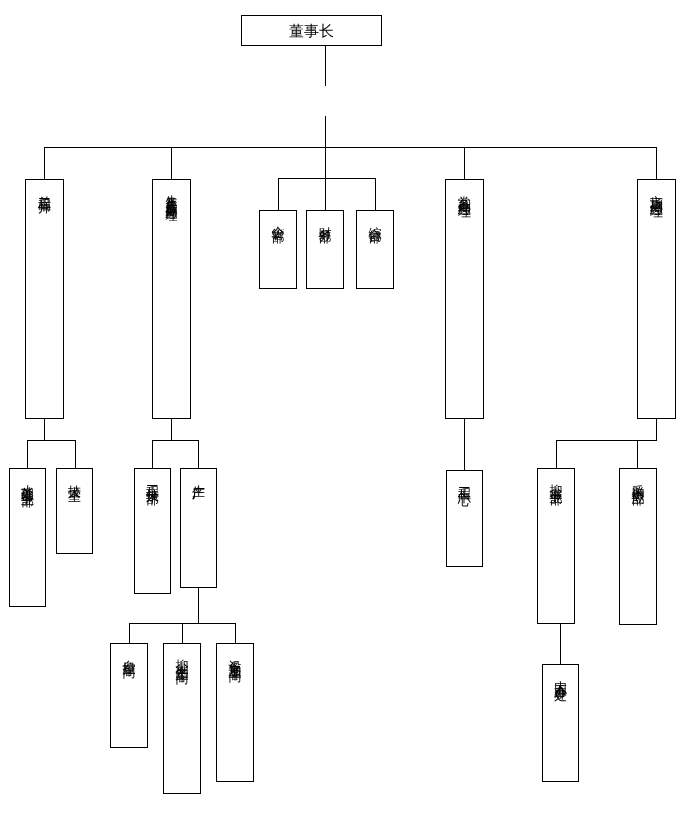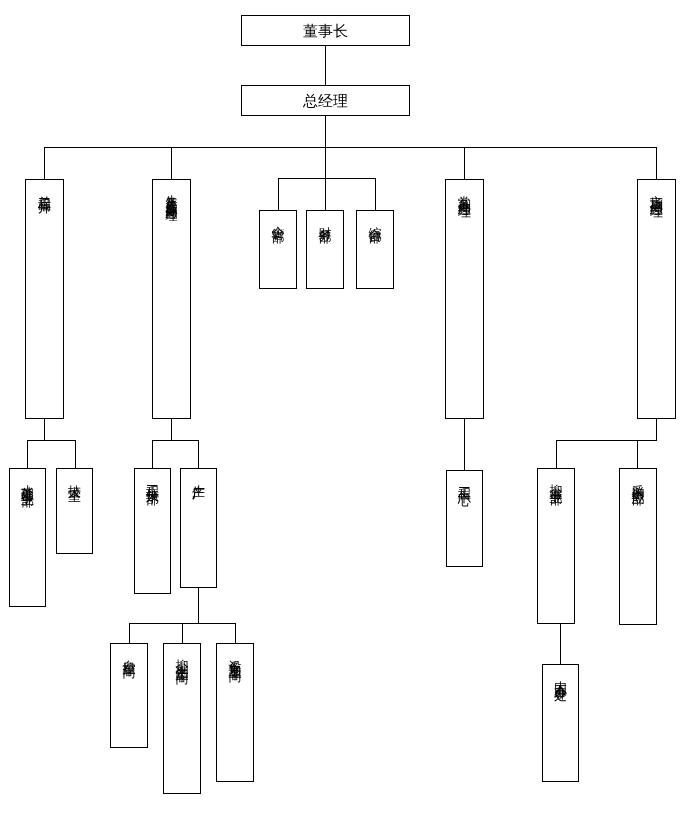--- a/index.html
+++ b/index.html
@@ -103,27 +103,24 @@
   <div class="conn v" style="left:637px; top:440px; height:28px;"></div>
 
   <div class="conn v" style="left:198px; top:587px; height:36px;"></div>
   <div class="conn h" style="left:129px; top:623px; width:107px;"></div>
   <div class="conn v" style="left:129px; top:623px; height:20px;"></div>
   <div class="conn v" style="left:182px; top:623px; height:20px;"></div>
   <div class="conn v" style="left:235px; top:623px; height:20px;"></div>
 
   <div class="conn v" style="left:560px; top:623px; height:41px;"></div>
 
-  <div class="node horiz" style="left:241px; top:15px; width:169px; height:31px;">
+  <div class="node horiz" style="left:241px; top:15px; width:141px; height:31px;">
     <span class="label">董事长</span>
   </div>
 
-  <div class="node horiz" style="left:241px; top:85px; width:169px; height:31px;">
-    <span class="label">总经理</span>
-  </div>
 
   <div class="node vert" style="left:25px; top:179px; width:39px; height:240px;">
     <span class="label">总工程师</span>
   </div>
 
   <div class="node vert small" style="left:152px; top:179px; width:39px; height:240px;">
     <span class="label">生产及售后服务副总经理</span>
   </div>
 
   <div class="node vert" style="left:259px; top:210px; width:38px; height:79px;">

